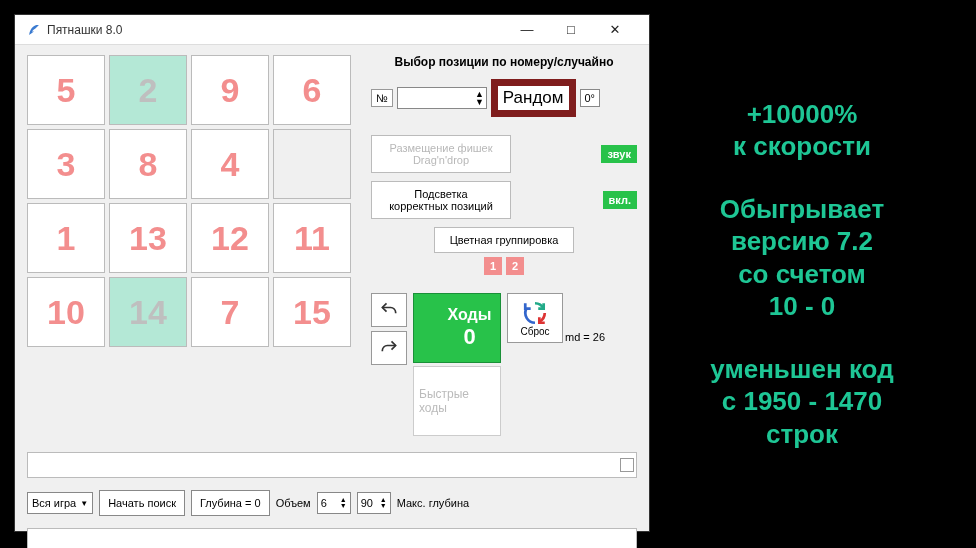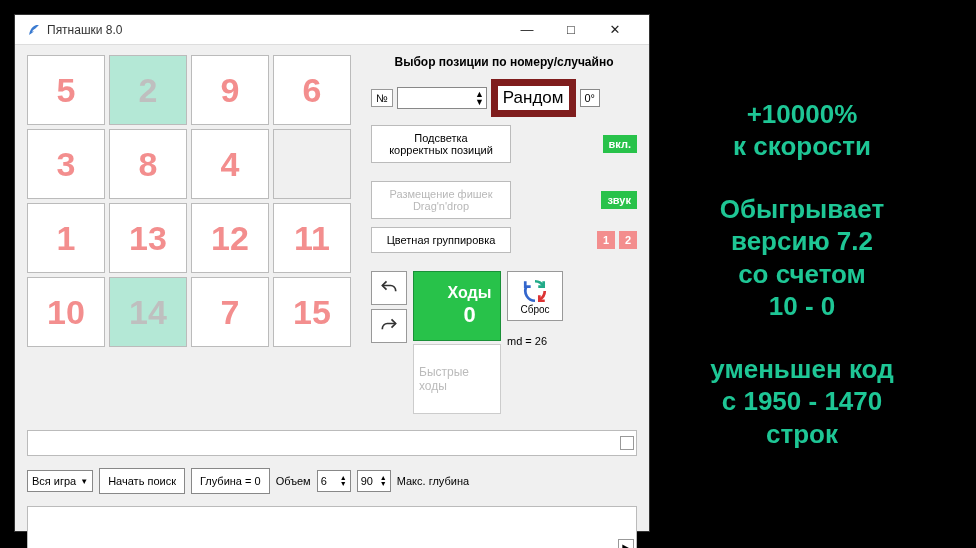--- a/index.html
+++ b/index.html
@@ -105,21 +105,21 @@
     width: 36px; height: 34px; border: 1px solid #999; background: #fff;
     display: flex; align-items: center; justify-content: center; font-size: 18px;
   }
   .moves {
     background: #28c24a; color: #fff; width: 88px; height: 70px;
     display: flex; flex-direction: column; align-items: center; justify-content: center;
     border: 1px solid #1a9038; font-weight: bold; padding-left: 25px;
   }
   .moves .ml { font-size: 16px; }
   .moves .mc { font-size: 22px; }
-  .resetcol { display: flex; flex-direction: column; align-items: flex-start; gap: 14px;}
+  .resetcol { display: flex; flex-direction: row; align-items: flex-end; gap: 2px;}
   .reset {
     width: 56px; height: 50px; border: 1px solid #999; background: #fff;
     display: flex; flex-direction: column; align-items: center; justify-content: center;
   }
   .reset-icon { width: 26px; height: 26px; }
   .reset-lbl { font-size: 10px; }
   .fast {
     border: 1px solid #ccc; padding: 20px 5px; font-size: 12px;
     color: #bbb; background: #fff; width: 88px; text-align: left;
   }
@@ -215,37 +215,37 @@
       <div class="row">
         <div class="lbl">№</div>
         <div class="numbox">
           <span></span>
             <span class="spin">▲<br>▼</span>
         </div>
         <div class="rand">Рандом</div>
         <div class="deg">0°</div>
       </div>
 
+      <div class="row" style="justify-content:space-between; margin-top:10px;">
+        <div class="opt disabled">
+          <div>Размещение фишек</div>
+          <div>Drag'n'drop</div>
+        </div>
+        <div class="badge">звук</div>
+      </div>
+
       <div class="row" style="justify-content:space-between;">
         <div class="opt">
           <div>Подсветка</div>
           <div>корректных позиций</div>
         </div>
         <div class="badge">вкл.</div>
       </div>
 
-      <div class="row" style="justify-content:space-between; margin-top:10px;">
-        <div class="opt disabled">
-          <div>Размещение фишек</div>
-          <div>Drag'n'drop</div>
-        </div>
-        <div class="badge">звук</div>
-      </div>
-
-      <div class="row" style="justify-content:space-between;">
+      <div class="row" style="justify-content:space-between;flex-direction:column;">
         <div class="opt">Цветная группировка</div>
         <div class="chips">
           <div class="chip">1</div>
           <div class="chip">2</div>
         </div>
       </div>
 
       <div class="movesrow">
         <div class="undocol">
           <div class="undo">

